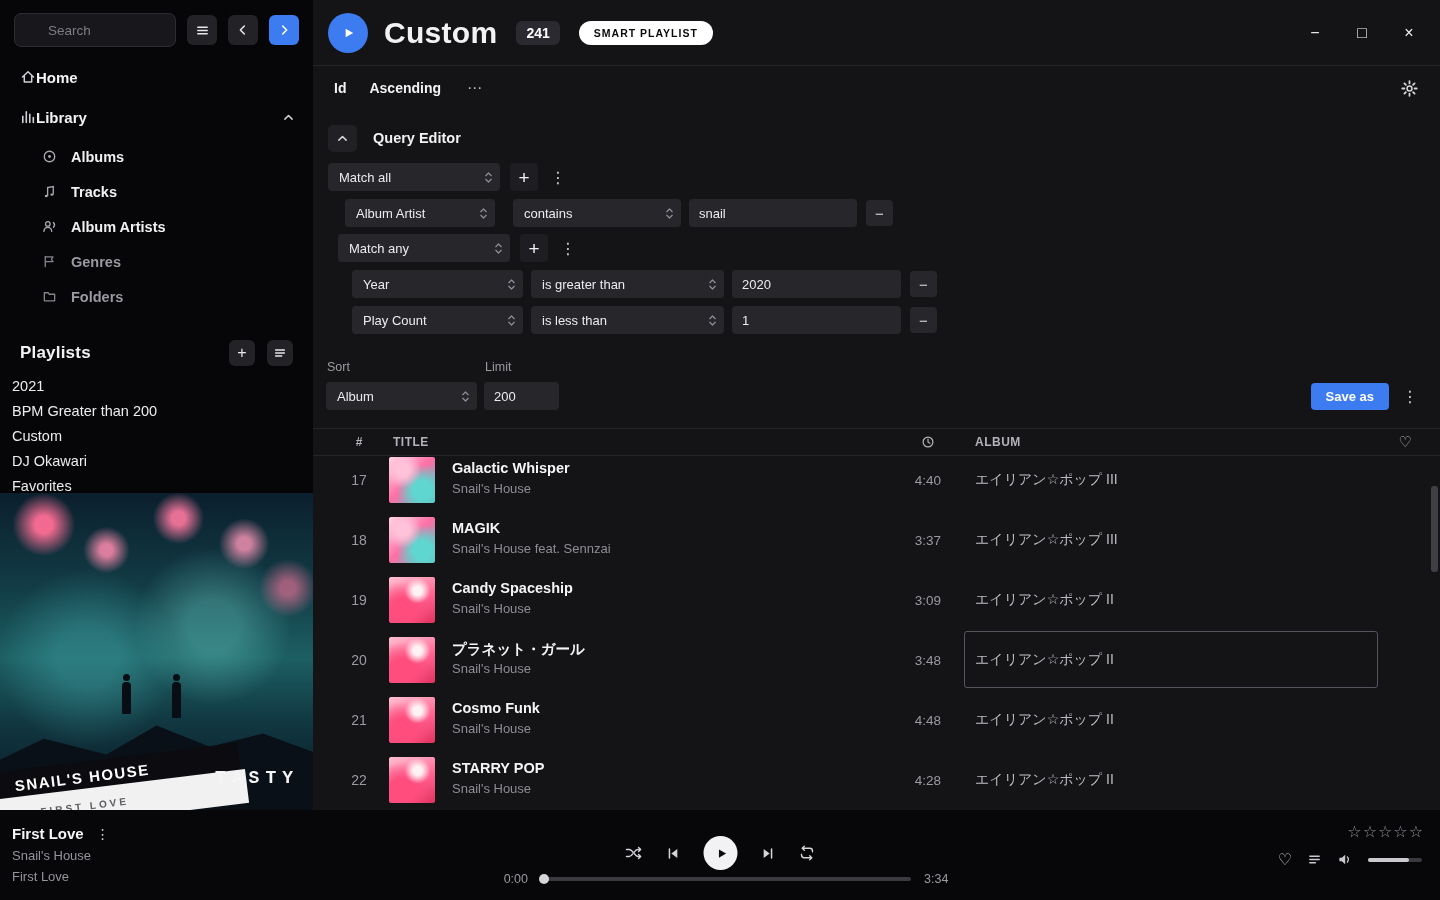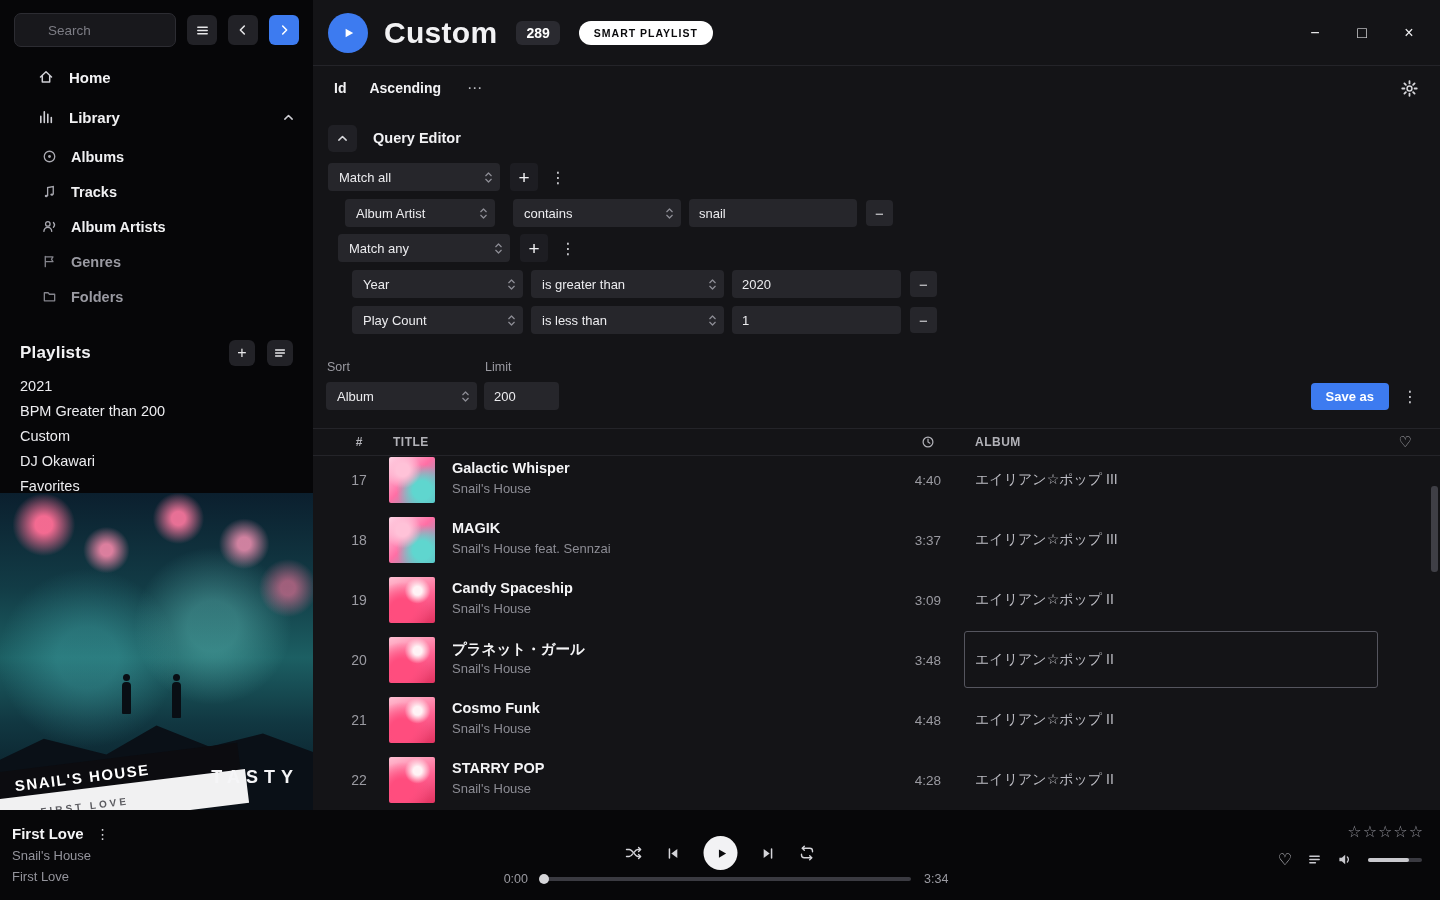--- a/index.html
+++ b/index.html
@@ -12,37 +12,37 @@
   .sb-top { display:flex; align-items:center; gap:11px; padding:13px 14px 10px 14px; }
   .search-box { display:flex; align-items:center; gap:7px; width:162px; height:34px;
     background:#18181c; border:1px solid #2c2c32; border-radius:7px; padding:0 26px; color:#8a8a91; }
   .search-box input { background:transparent; border:none; outline:none; color:#e8e8ea;
     font-size:13.5px; width:110px; font-family:inherit; }
   .search-box input::placeholder { color:#7d7d85; }
   .icon-btn { width:30px; height:30px; border:none; border-radius:6px; background:#222227;
     color:#e8e8ea; display:flex; align-items:center; justify-content:center; cursor:pointer; flex:0 0 auto; }
   .icon-btn.accent { background:var(--accent); color:#fff; }
 
-  .nav-item { display:flex; align-items:center; gap:15px; height:40px; padding:0 18px 0 20px;
-    font-size:15px; font-weight:700; color:#f2f2f4; cursor:pointer;margin-left:18px; }
+  .nav-item { display:flex; align-items:center; height:40px; padding:0 18px 0 20px;
+    font-size:15px; font-weight:700; color:#f2f2f4; cursor:pointer; }
   .nav-item .nav-ic { color:#cfcfd5; display:flex; }
   .nav-item .nav-chev { margin-left:auto; color:#cfcfd5; display:flex; }
 
   .lib-sub { padding-top:2px; }
   .lib-item { display:flex; align-items:center; gap:14px; height:35px; padding-left:42px;
     font-size:14.5px; font-weight:700; color:#f0f0f2; cursor:pointer; }
   .lib-item .nav-ic { color:#a9a9b1; display:flex; }
   .lib-item.dim { color:#9a9aa2;text-align:center; }
   .lib-item.dim .nav-ic { color:#84848c; }
 
   .pl-head { display:flex; align-items:center; margin:26px 20px 8px 20px; }
   .pl-title { font-size:17px; font-weight:800; letter-spacing:.2px; }
   .pl-head .icon-btn { width:26px; height:26px; margin-left:12px; }
   .pl-head .spacer { flex:1; }
-  .pl-item { height:25px; line-height:25px; padding-left:20px; font-size:14.5px; color:#ececef; cursor:pointer; }
+  .pl-item { height:25px; line-height:25px; padding-left:12px; font-size:14.5px; color:#ececef; cursor:pointer; }
 
   
   .cover { position:absolute; left:0; bottom:0; width:313px; height:317px; overflow:hidden; cursor:pointer;
     background:
       radial-gradient(circle at 14% 10%, rgba(255,110,150,.95) 2.2%, rgba(255,110,150,0) 8%),
       radial-gradient(circle at 34% 18%, rgba(255,140,175,.85) 1.8%, transparent 7%),
       radial-gradient(circle at 57% 8%,  rgba(255,120,160,.9) 2%, transparent 7.5%),
       radial-gradient(circle at 78% 16%, rgba(255,150,185,.8) 1.8%, transparent 7%),
       radial-gradient(circle at 92% 30%, rgba(255,120,160,.6) 2%, transparent 8%),
       radial-gradient(circle at 68% 42%, rgba(125,235,225,.30) 9%, transparent 28%),
@@ -55,21 +55,21 @@
     border-radius:50%; background:#090e14; }
   .cover .fig.a { left:122px; bottom:96px; }
   .cover .fig.b { left:172px; bottom:92px; height:36px; }
   .band-dark { position:absolute; left:-12px; bottom:22px; width:252px; height:30px; background:#0c0c10;
     transform:rotate(-7deg); display:flex; align-items:center; padding-left:26px; }
   .band-dark span { color:#fff; font-weight:800; font-size:15px; letter-spacing:1.5px; }
   .band-white { position:absolute; left:-16px; bottom:-9px; width:264px; height:34px; background:#f1f1f2;
     transform:rotate(-7deg); display:flex; align-items:center; padding-left:56px; }
   .band-white span { color:#5b5b60; font-weight:700; font-size:10px; letter-spacing:3px; }
   .brand { position:absolute; right:14px; bottom:22px; color:#f5f5f7; font-weight:700;
-    font-size:18px; letter-spacing:6px; }
+    font-size:18px; letter-spacing:6px;font-family:Liberation Mono, monospace; }
 
   
   .main { position:absolute; left:313px; top:0; width:1127px; height:810px; background:#141417; }
   .main-header { display:flex; align-items:center; height:66px; padding:0 22px 0 15px;
     border-bottom:1px solid #242429; }
   .play-circle { width:40px; height:40px; border-radius:50%; border:none; background:var(--accent);
     display:flex; align-items:center; justify-content:center; cursor:pointer; }
   .page-title { font-size:30px; font-weight:800; margin-left:16px; letter-spacing:.3px; }
   .count-badge { margin-left:19px; background:#2a2a30; color:#fff; font-size:14px; font-weight:600;
     padding:4px 10px; border-radius:6px; }
@@ -320,21 +320,21 @@
   </aside>
 
   <main class="main">
     <header class="main-header">
       <button class="play-circle">
         <svg width="16" height="16" viewBox="0 0 16 16">
             <path d="M5.6 3.8v8.4L13.2 8z" fill="#fff"></path>
           </svg>
       </button>
       <h1 class="page-title">Custom</h1>
-      <span class="count-badge">289</span>
+      <span class="count-badge">241</span>
       <span class="smart-badge">SMART PLAYLIST</span>
       <div class="win-controls">
         <button class="win-btn">−</button>
         <button class="win-btn">□</button>
         <button class="win-btn">×</button>
       </div>
     </header>
 
     <div class="toolbar-row">
       <span class="tb-sort">Id</span>

